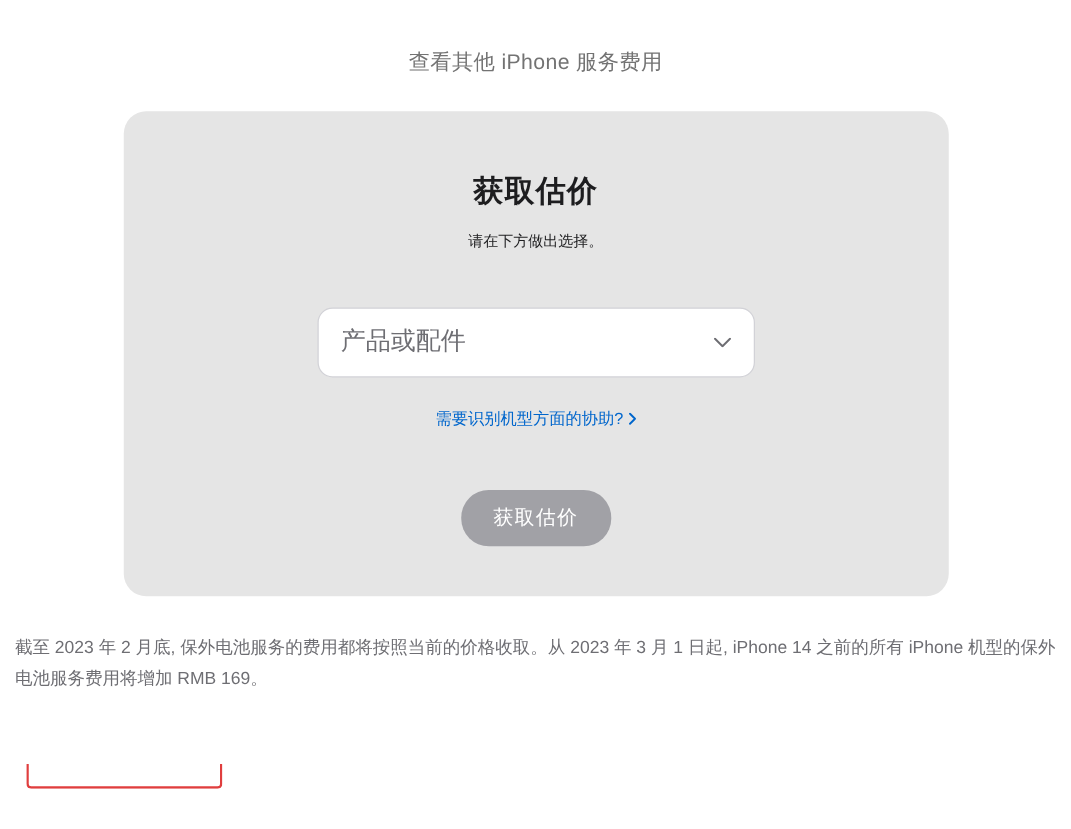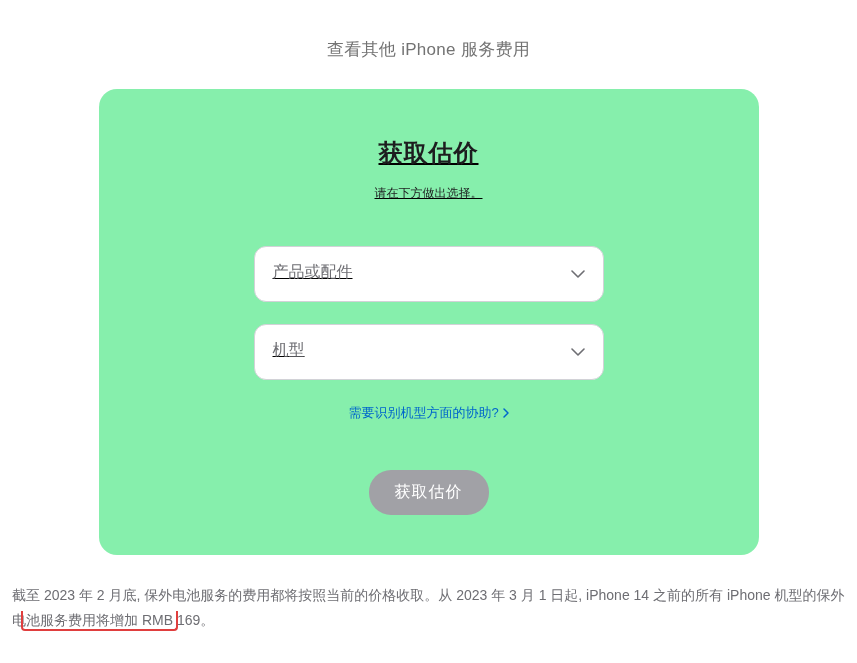--- a/index.html
+++ b/index.html
@@ -19,27 +19,26 @@
       padding-top: 38px;
       padding-bottom: 28px;
     }
     .top-link a {
       color: #737373;
       text-decoration: none;
       font-size: 17px;
       letter-spacing: 0.3px;
     }
     .card {
-      background: #86efac;
+      background: #e5e5e5;
       border-radius: 18px;
       width: 660px;
       margin: 0 auto;
       padding: 48px 40px 40px 40px;
       text-align: center;
-      text-decoration: underline;
     }
     .card-title {
       font-size: 24px;
       font-weight: 600;
       color: #1d1d1f;
       letter-spacing: 1px;
     }
     .card-subtitle {
       font-size: 12px;
       color: #1d1d1f;
@@ -51,21 +50,21 @@
       margin: 0 auto 22px auto;
       position: relative;
     }
     .select-box {
       width: 100%;
       height: 56px;
       background: #ffffff;
       border: 1px solid #d2d2d7;
       border-radius: 12px;
       padding: 0 44px 4px 18px;
-      font-size: 16px;
+      font-size: 20px;
       color: #6e6e73;
       text-align: left;
       display: flex;
       align-items: center;
       cursor: pointer;
       position: relative;
     }
     .chevron {
       position: absolute;
       right: 18px;
@@ -145,30 +144,20 @@
     <div class="select-box">
       <span>产品或配件</span>
       <span class="chevron">
         <svg viewBox="0 0 14 8" fill="none">
             <path d="M1 1L7 7L13 1" stroke="#6e6e73" stroke-width="1.6" stroke-linecap="round" stroke-linejoin="round"></path>
           </svg>
       </span>
     </div>
   </div>
 
-  <div class="select-wrap">
-    <div class="select-box">
-      <span>机型</span>
-      <span class="chevron">
-        <svg viewBox="0 0 14 8" fill="none">
-            <path d="M1 1L7 7L13 1" stroke="#6e6e73" stroke-width="1.6" stroke-linecap="round" stroke-linejoin="round"></path>
-          </svg>
-      </span>
-    </div>
-  </div>
 
   <a href="#" class="help-link">
     <span>需要识别机型方面的协助?</span>
     <span class="chev-right">
       <svg viewBox="0 0 6 10" fill="none">
           <path d="M1 1L5 5L1 9" stroke="#0066cc" stroke-width="1.5" stroke-linecap="round" stroke-linejoin="round"></path>
         </svg>
     </span>
   </a>
 

